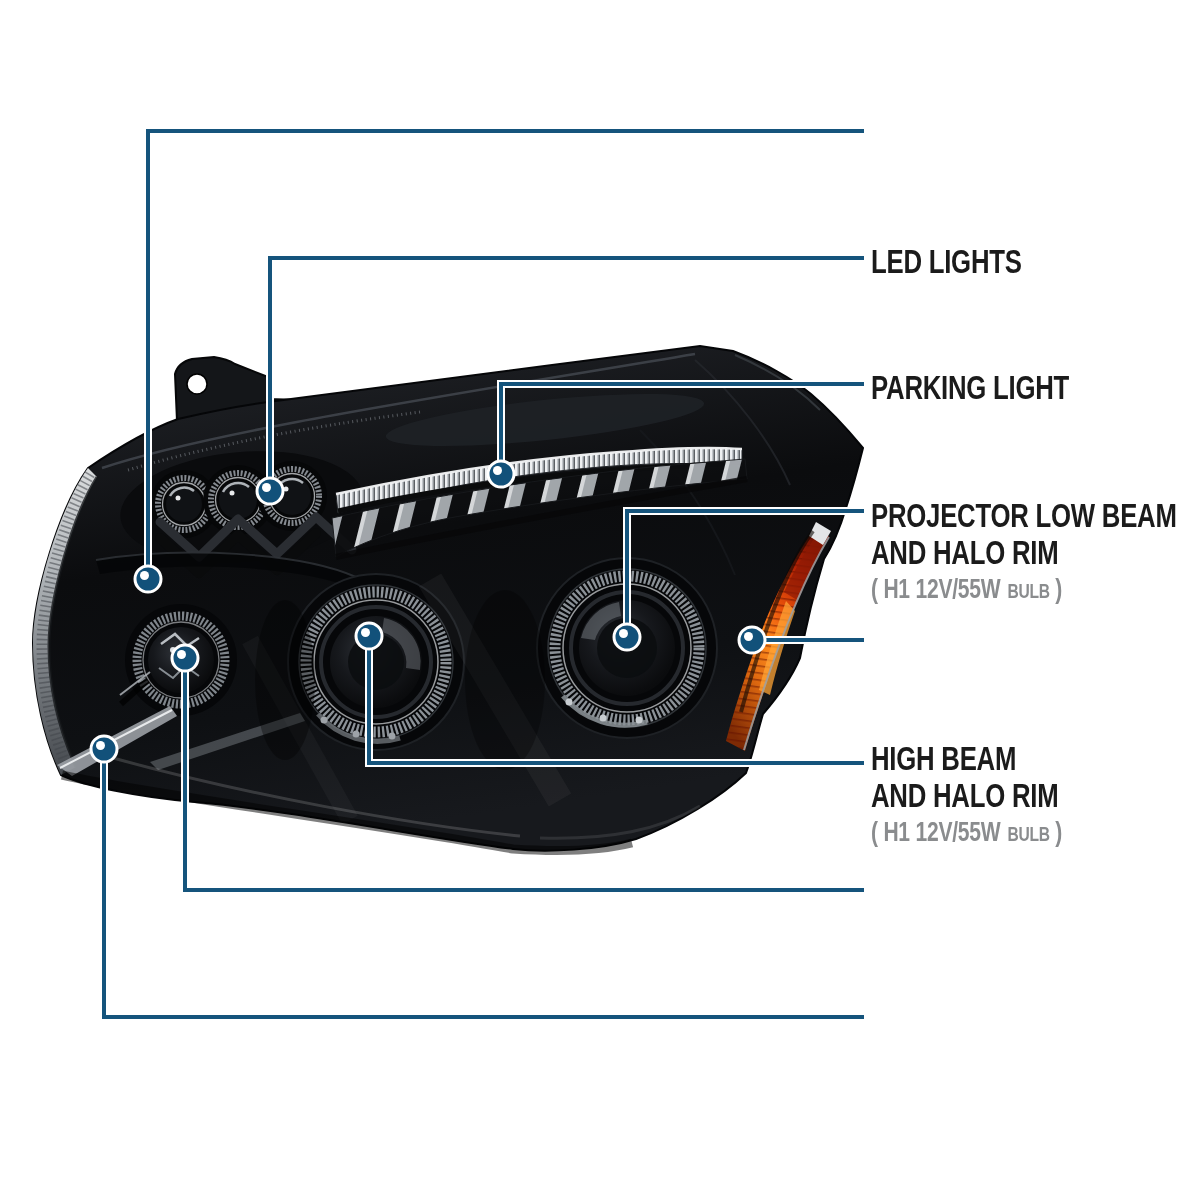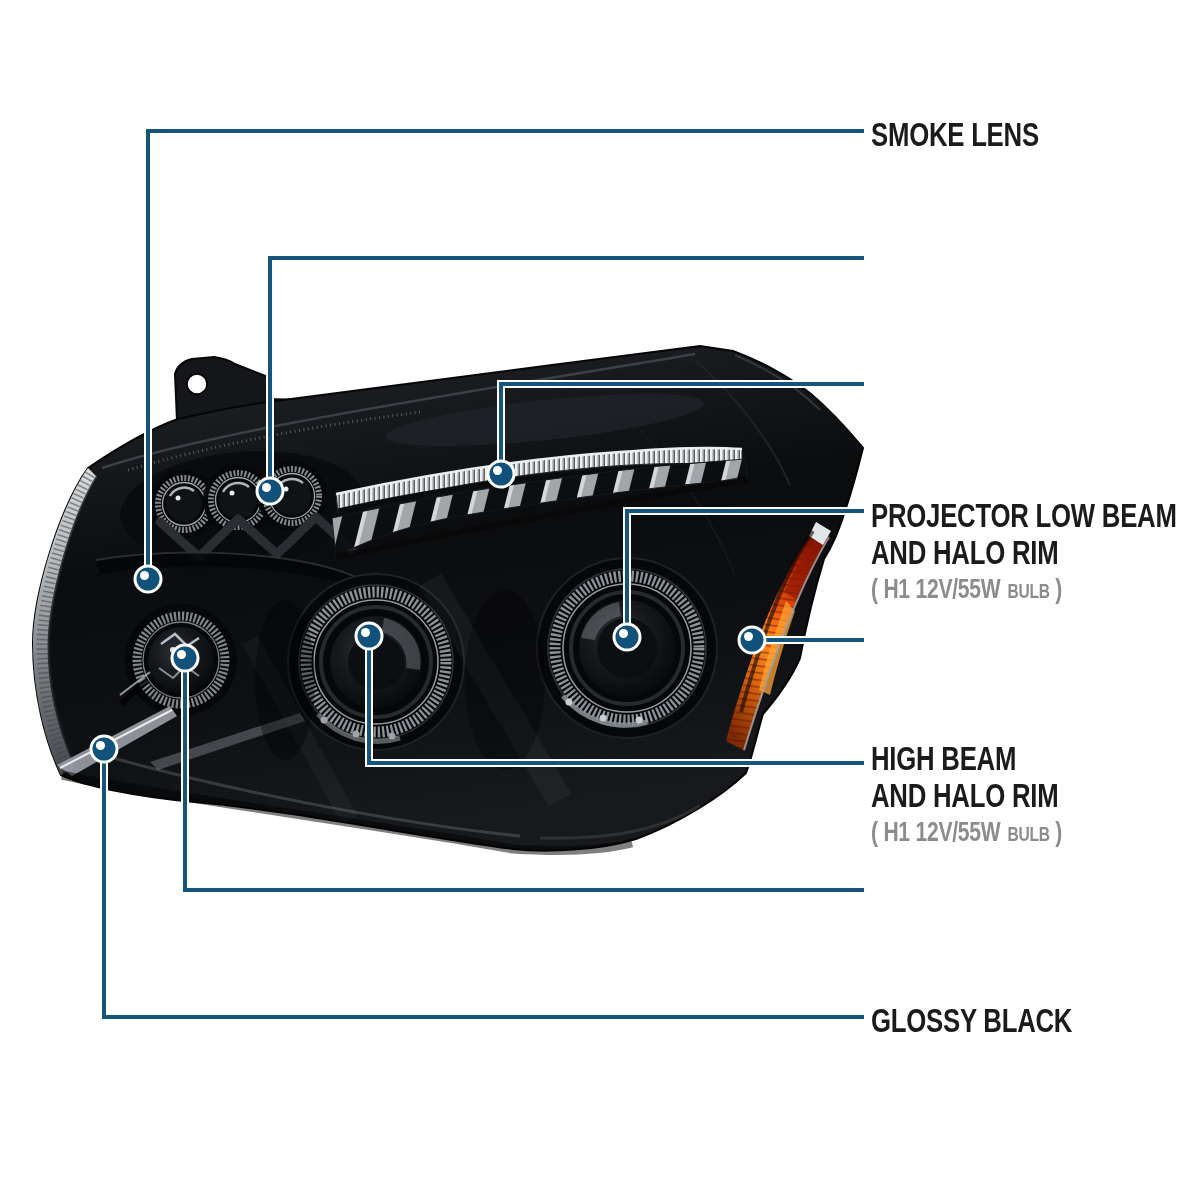--- a/index.html
+++ b/index.html
@@ -308,37 +308,37 @@
         <circle class="marker-disc" r="13"></circle>
           <circle class="marker-glint" cx="-3.5" cy="-3.5" r="4.5"></circle>
       </g>
       <g transform="translate(104,749)">
         <circle class="marker-disc" r="13"></circle>
           <circle class="marker-glint" cx="-3.5" cy="-3.5" r="4.5"></circle>
       </g>
     </g>
   </svg>
 
-  <div class="callout-label" style="top:116px">
-    <span class="lline">SMOKE LENS</span>
+
+  <div class="callout-label" style="top:243px">
+    <span class="lline">LED LIGHTS</span>
   </div>
 
-
+  <div class="callout-label" style="top:369px">
+    <span class="lline">PARKING LIGHT</span>
+  </div>
 
   <div class="callout-label" style="top:497px">
     <span class="lline">PROJECTOR LOW BEAM</span>
     <span class="lline">AND HALO RIM</span>
     <span class="sub"><span>( H1 12V/55W</span><span class="bulb">BULB</span><span class="close-paren">)</span></span>
   </div>
 
 
   <div class="callout-label" style="top:740px">
     <span class="lline">HIGH BEAM</span>
     <span class="lline">AND HALO RIM</span>
     <span class="sub"><span>( H1 12V/55W</span><span class="bulb">BULB</span><span class="close-paren">)</span></span>
   </div>
 
 
-  <div class="callout-label" style="top:1002px">
-    <span class="lline">GLOSSY BLACK</span>
-  </div>
 
 </div>
 
 </body></html>

